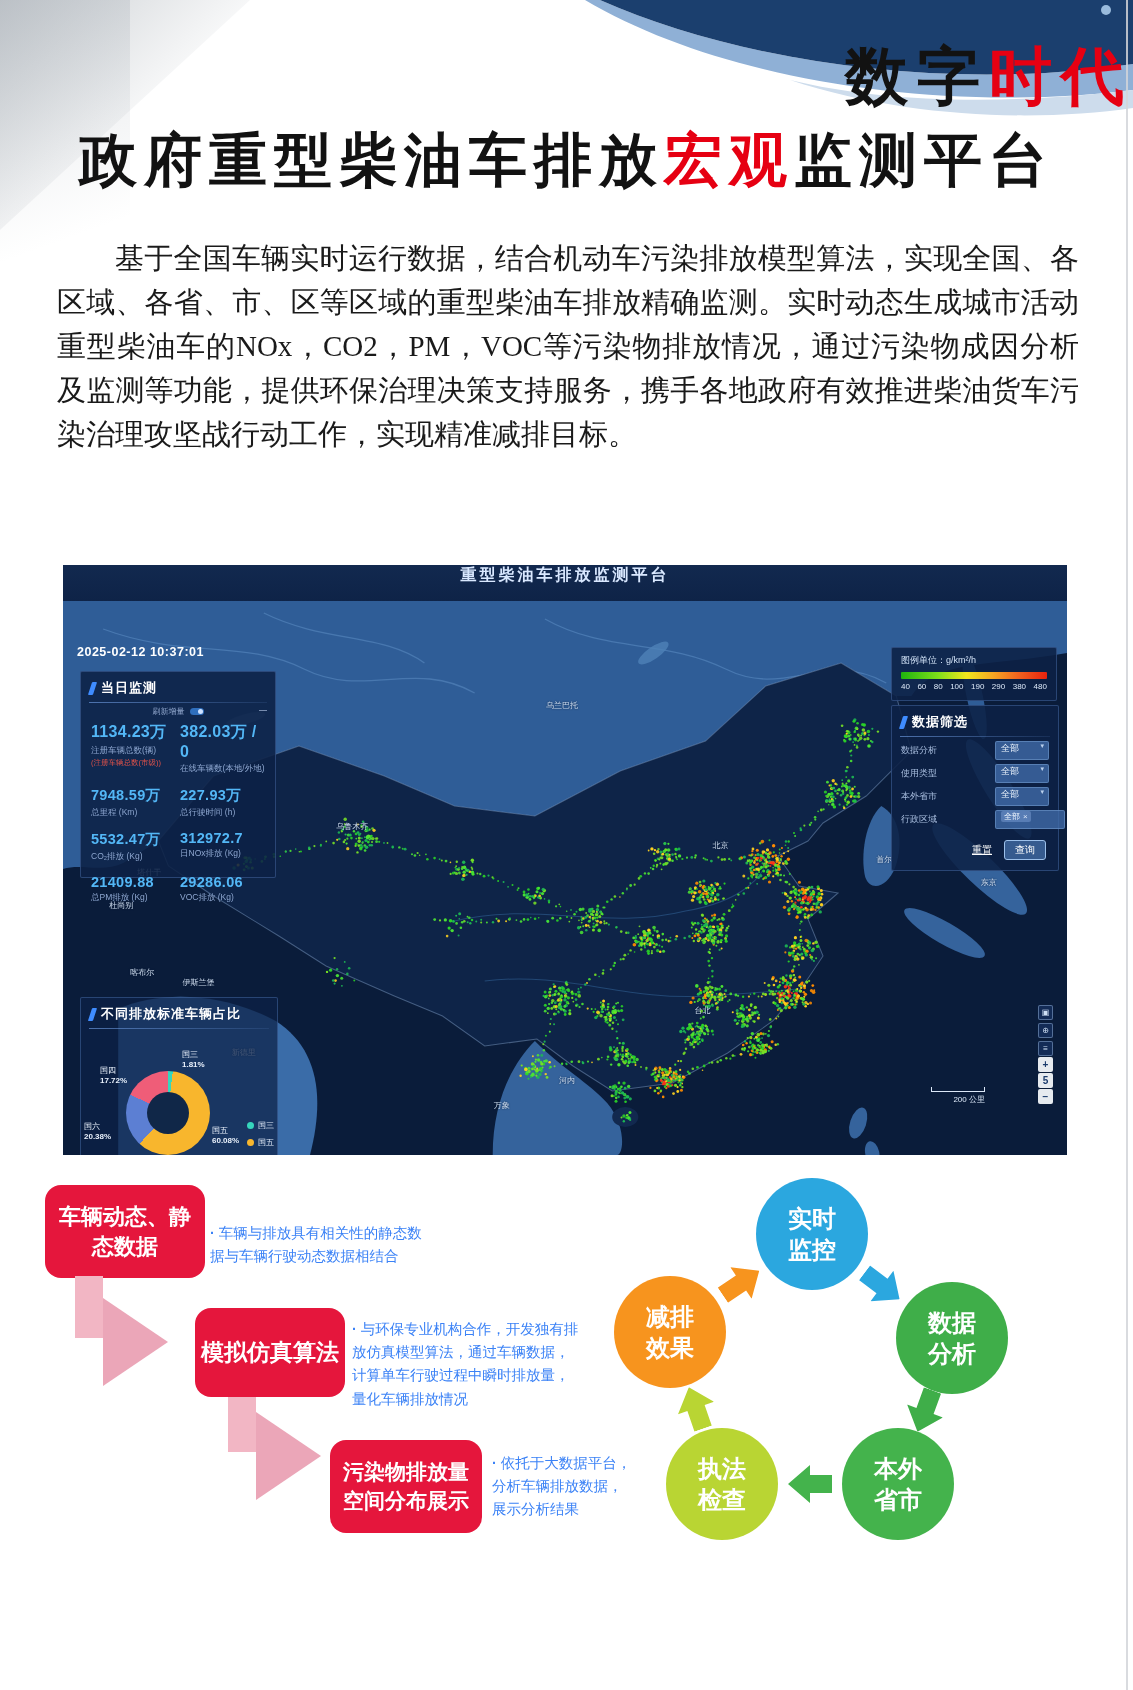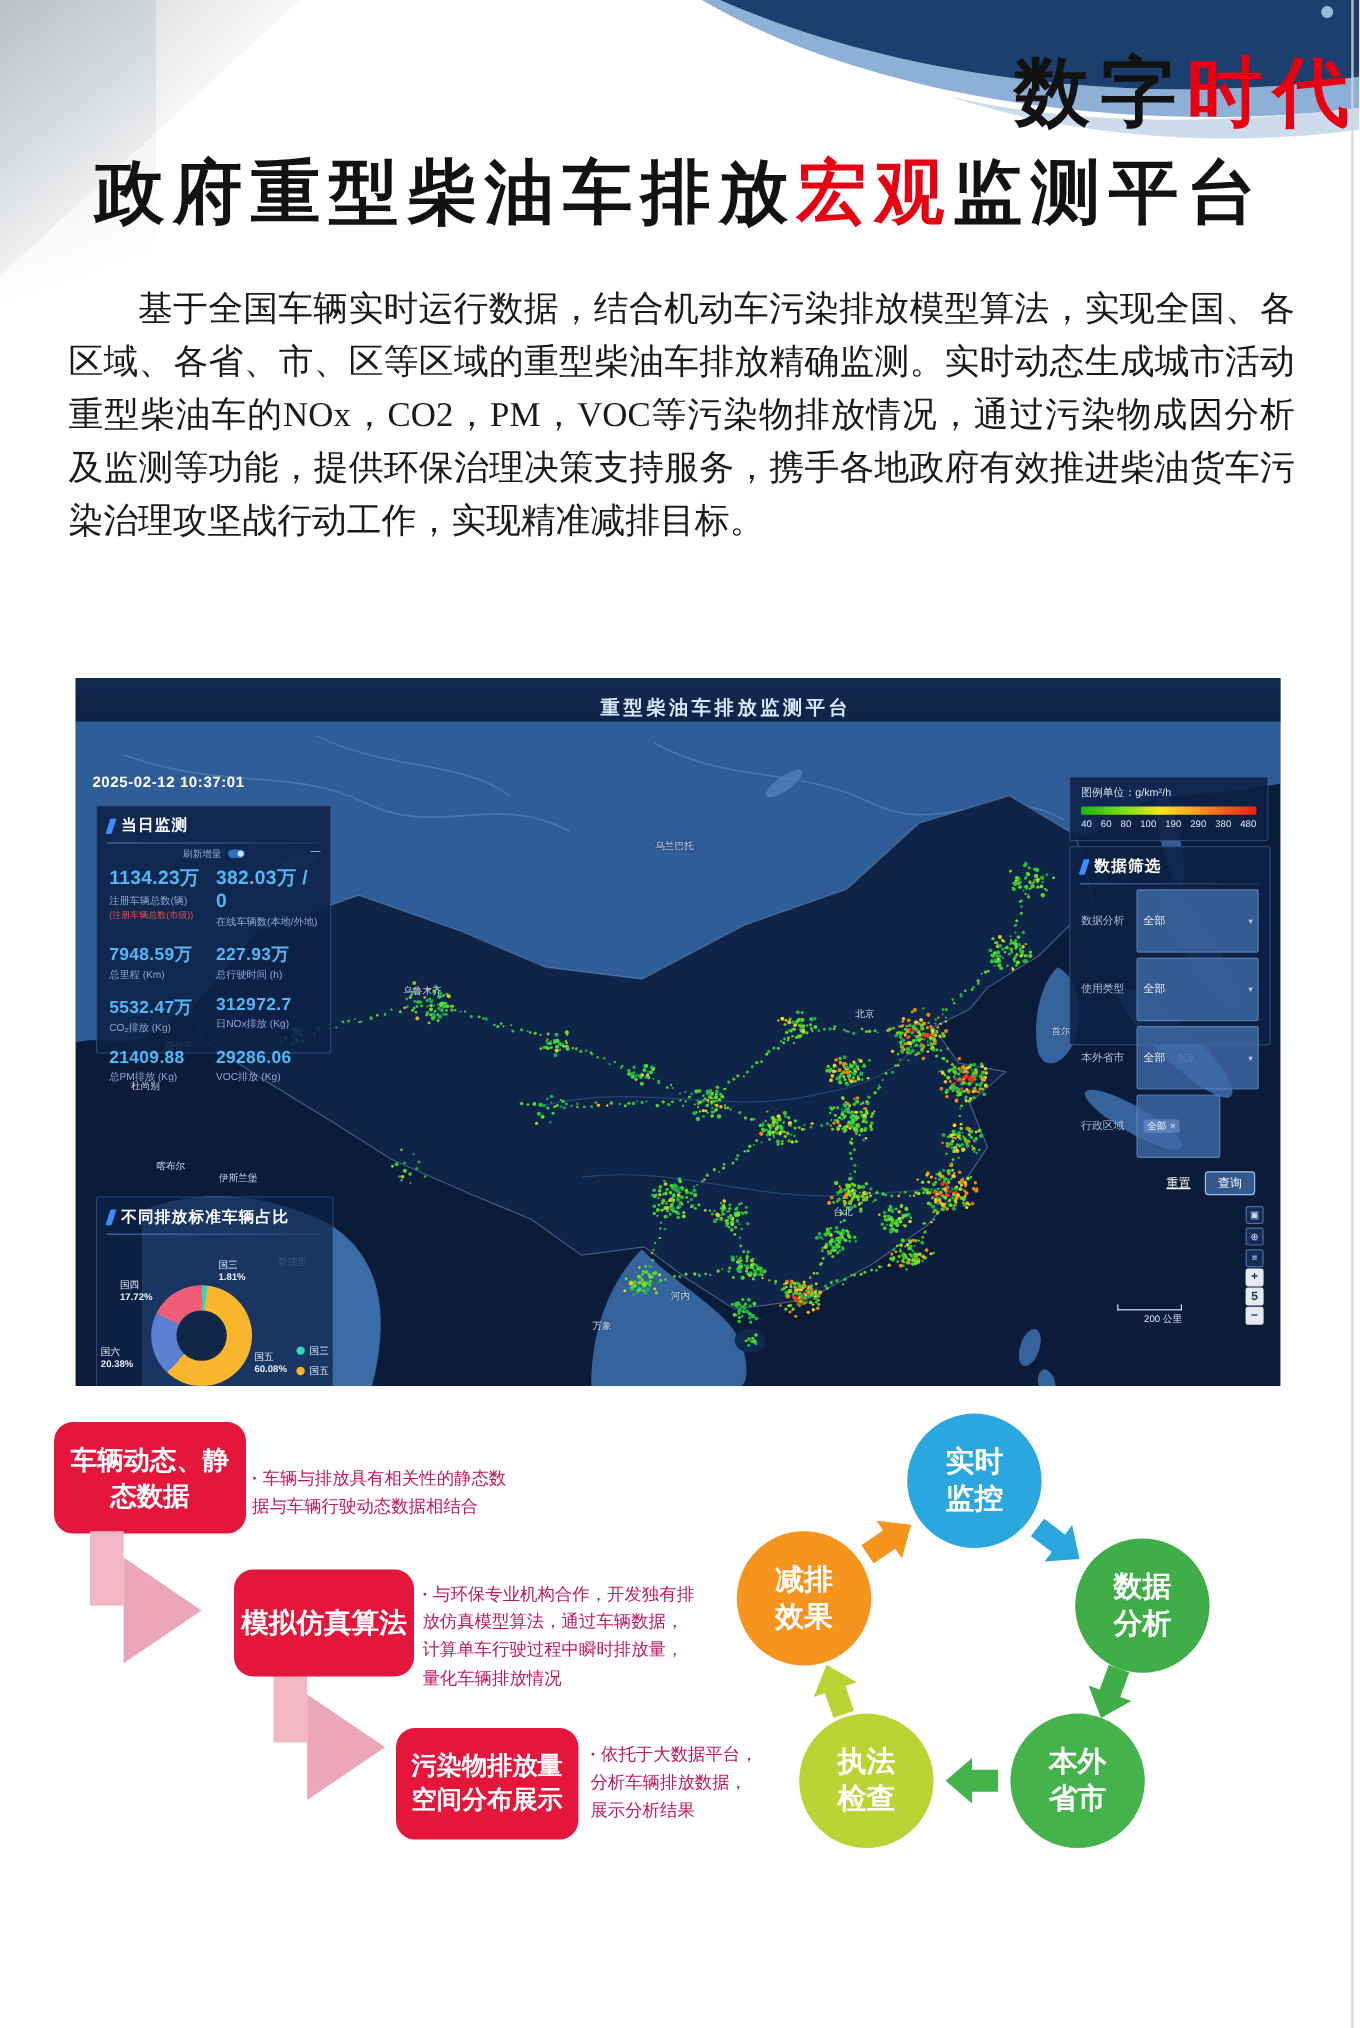--- a/index.html
+++ b/index.html
@@ -18,21 +18,21 @@
       letter-spacing:9px;color:#121212;}
   .t2{position:absolute;top:122px;left:0;width:100%;text-align:center;font-size:58px;font-weight:bold;
       letter-spacing:7px;color:#121212;white-space:nowrap;}
   .red{color:#e60012;}
   .intro{position:absolute;top:236px;left:57px;width:1022px;font-family:"Liberation Serif",serif;
       font-size:29px;line-height:1.52;color:#1a1a1a;text-align:justify;text-indent:2em;margin:0;}
   
   .dash{position:absolute;left:63px;top:565px;width:1004px;height:590px;background:#0a1b38;overflow:hidden;}
   .dash-header{position:absolute;top:0;left:0;width:100%;height:36px;
      background:linear-gradient(180deg,#12294f,#0e2347);border-bottom:1px solid #27497f;
-     display:flex;align-items:flex-end;justify-content:center;padding-left:40px;}
+     display:flex;align-items:flex-start;justify-content:center;}
   .dash-header b{color:#d9e8ff;font-size:16px;letter-spacing:3px;font-weight:bold;}
   .map-area{position:absolute;top:36px;left:0;width:1004px;height:554px;overflow:hidden;}
   .map-area svg.geo{position:absolute;top:0;left:0;}
   .citylab{position:absolute;color:#d6e4f5;font-size:8px;opacity:.92;transform:translate(-50%,-50%);
      text-shadow:0 0 2px #0a1b38;white-space:nowrap;}
   .ts{position:absolute;left:14px;top:44px;color:#fff;font-size:12.5px;font-weight:bold;letter-spacing:.5px;}
   .panel{position:absolute;background:rgba(13,33,70,.88);border:1px solid rgba(96,140,210,.35);border-radius:2px;}
   .ph{display:flex;align-items:center;gap:6px;padding:7px 9px 5px;}
   .pstripe{width:5px;height:13px;background:#3f8cff;transform:skewX(-18deg);border-radius:1px;}
   .ph b{color:#fff;font-size:13px;letter-spacing:1px;}
@@ -65,21 +65,21 @@
   .p-scale{left:828px;top:46px;width:166px;height:54px;padding:6px 9px;box-sizing:border-box;}
   .p-scale .ul{color:#cfe0f5;font-size:9px;margin-bottom:5px;}
   .gradbar{height:7px;border-radius:1px;
     background:linear-gradient(90deg,#1fb50e,#7ddf1a 25%,#f2e71d 45%,#f5a623 63%,#f2641e 80%,#e8220e);}
   .ticks{display:flex;justify-content:space-between;color:#dce8f8;font-size:8px;margin-top:3px;}
   
   .p-filter{left:828px;top:104px;width:166px;height:164px;}
   .frow{display:flex;align-items:center;gap:6px;padding:4px 9px 0;}
   .frow .fl{color:#a9bedf;font-size:9px;width:40px;flex:none;}
   .fsel{flex:1;height:17px;background:rgba(64,106,168,.8);border:1px solid rgba(140,180,230,.4);
-     border-radius:2px;display:flex;align-items:center;padding:17px 5px;color:#eaf2fc;font-size:9px;position:relative;}
+     border-radius:2px;display:flex;align-items:flex-start;padding:0 5px;color:#eaf2fc;font-size:9px;position:relative;margin-left:48px;}
   .fsel .chev{position:absolute;right:4px;color:#bcd2ee;font-size:7px;}
   .fsel.short{flex:none;width:58px;}
   .chip{background:rgba(130,165,220,.45);border-radius:2px;padding:0 3px;font-size:8px;display:flex;gap:3px;align-items:center;}
   .chip .x{font-size:8px;color:#d7e4f6;}
   .fbtns{display:flex;justify-content:flex-end;align-items:center;gap:12px;padding:11px 12px 0;}
   .reset{color:#fff;font-size:10px;text-decoration:underline;}
   .query{width:40px;height:18px;border:1px solid #9cc0ea;background:rgba(90,140,205,.55);border-radius:3px;
      color:#fff;font-size:10px;display:flex;align-items:center;justify-content:center;}
   
   .map-tools{position:absolute;left:975px;top:404px;display:flex;flex-direction:column;gap:3px;}
@@ -92,21 +92,21 @@
   .scalebar .ln{width:52px;height:4px;border-left:1px solid #dce8f8;border-right:1px solid #dce8f8;
      border-bottom:1px solid #dce8f8;margin-bottom:2px;}
   
   .rbox{position:absolute;background:#e5163c;border-radius:16px;color:#fff;font-weight:bold;
      display:flex;align-items:center;justify-content:center;text-align:center;line-height:1.35;}
   .b1{left:45px;top:1185px;width:160px;height:93px;font-size:22px;}
   .b1 span{width:140px;}
   .b2{left:195px;top:1308px;width:150px;height:89px;font-size:23px;}
   .b3{left:330px;top:1440px;width:152px;height:93px;font-size:21px;}
   .b3 span{width:132px;}
-  .bullet{position:absolute;font-size:14.5px;color:#be185d;line-height:1.6;white-space:pre-line;}
+  .bullet{position:absolute;font-size:14.5px;color:#3b82f6;line-height:1.6;white-space:pre-line;}
   .bullet::before{content:"· ";font-weight:bold;}
   .bl1{left:210px;top:1222px;width:215px;}
   .bl2{left:352px;top:1318px;width:250px;}
   .bl3{left:492px;top:1452px;width:170px;}
   
   .circle{position:absolute;width:112px;height:112px;border-radius:50%;display:flex;align-items:center;
      justify-content:center;color:#fff;font-weight:bold;font-size:24px;text-align:center;line-height:1.3;}
   .circle span{width:52px;}
   .c1{left:756px;top:1178px;}
   .c2{left:896px;top:1282px;}

